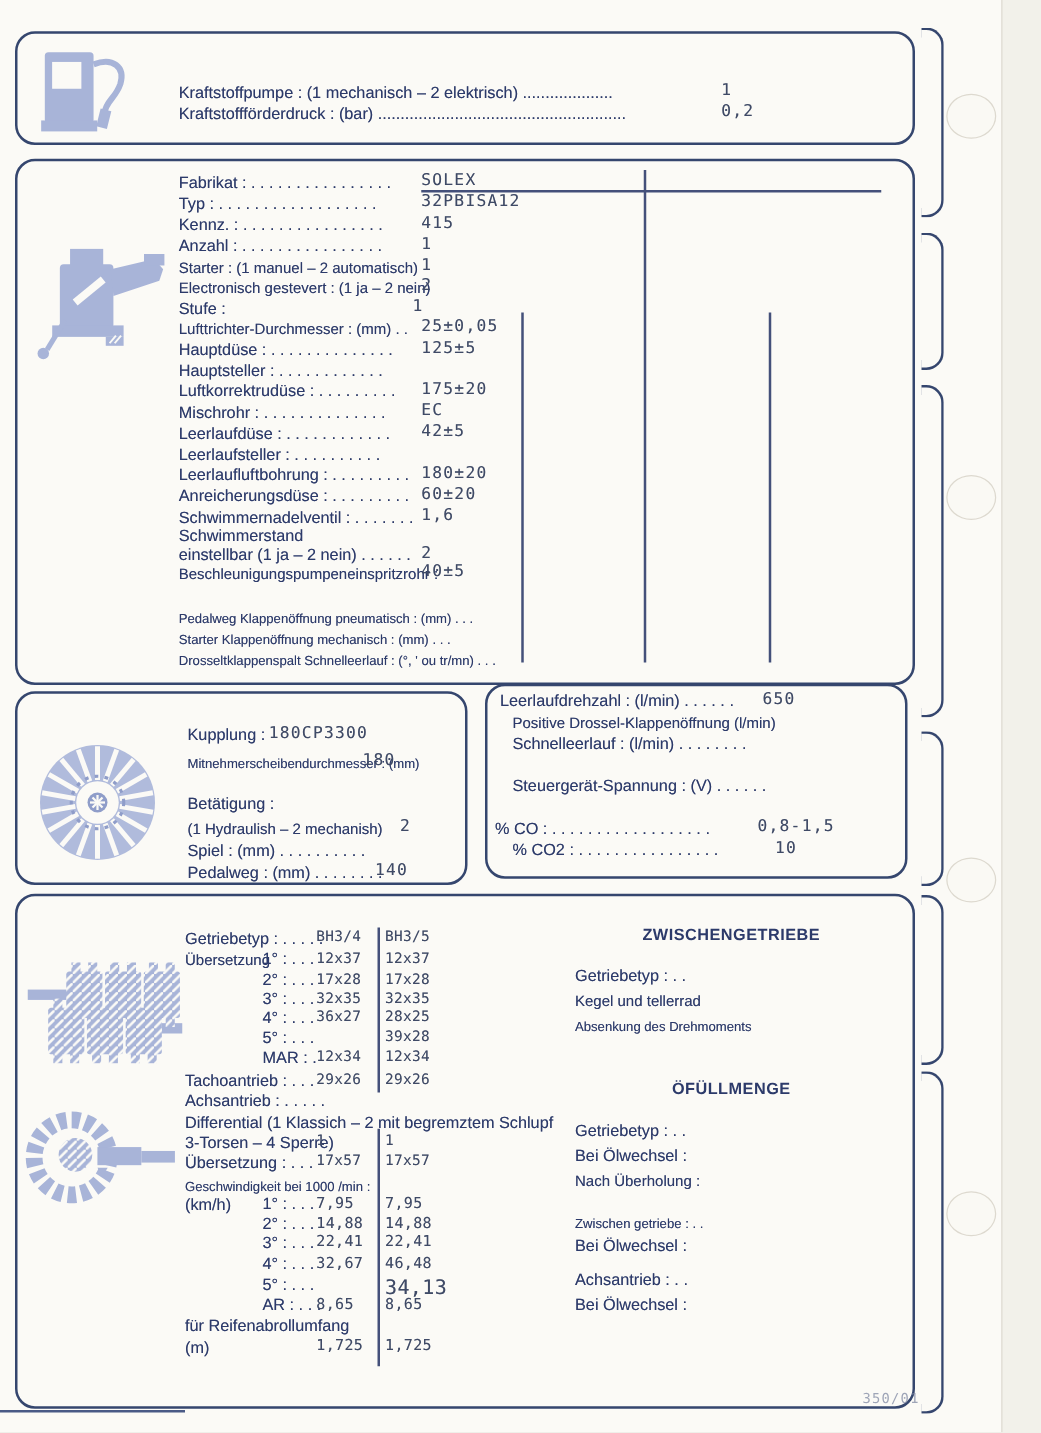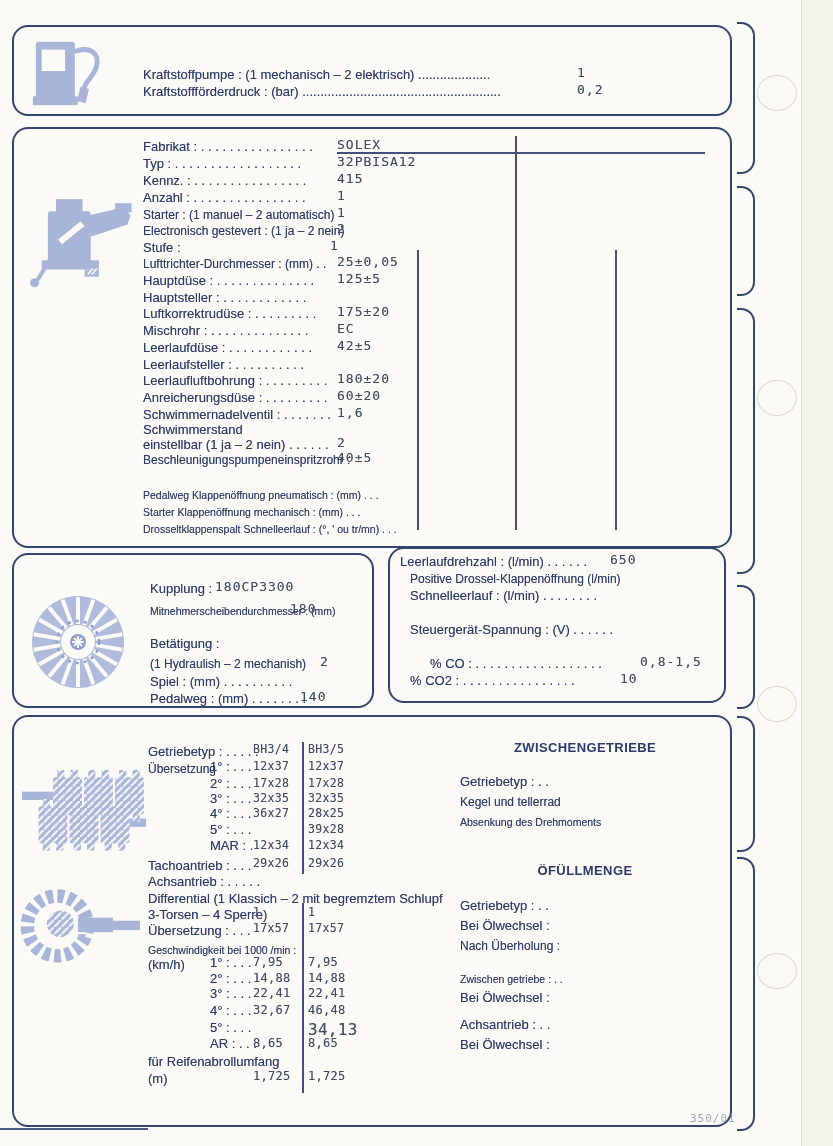--- a/index.html
+++ b/index.html
@@ -144,21 +144,21 @@
   <div class="row" style="left:150px;top:634px"><span class="lab">Betätigung :</span></div>
   <div class="row" style="left:150px;top:654px"><span class="lab md">(1 Hydraulish  –  2 mechanish)</span><span class="val" style="left:170px">2</span></div>
   <div class="row" style="left:150px;top:672px"><span class="lab">Spiel : (mm)    . . . . . . . . . .</span></div>
   <div class="row" style="left:150px;top:689px"><span class="lab">Pedalweg : (mm) . . . . . . . .</span><span class="val" style="left:150px">140</span></div>
 
   <div class="panel" style="left:388px;top:547px;width:334px;height:152px"></div>
   <div class="row" style="left:400px;top:552px"><span class="lab">Leerlaufdrehzahl : (l/min)   . . . . . .</span><span class="val" style="left:210px">650</span></div>
   <div class="row" style="left:410px;top:569px"><span class="lab md">Positive Drossel-Klappenöffnung (l/min)</span></div>
   <div class="row" style="left:410px;top:586px"><span class="lab">Schnelleerlauf : (l/min)   . . . . . . . .</span></div>
   <div class="row" style="left:410px;top:620px"><span class="lab">Steuergerät-Spannung : (V)  . . . . . .</span></div>
-  <div class="row" style="left:430px;top:654px"><span class="lab">% CO : . . . . . . . . . . . . . . . . . .</span><span class="val" style="left:210px">0,8-1,5</span></div>
+  <div class="row" style="left:396px;top:654px"><span class="lab">% CO : . . . . . . . . . . . . . . . . . .</span><span class="val" style="left:210px">0,8-1,5</span></div>
   <div class="row" style="left:410px;top:671px"><span class="lab">% CO2 :   . . . . . . . . . . . . . . . .</span><span class="val" style="left:210px">10</span></div>
 
   <div class="panel" style="left:12px;top:715px;width:716px;height:408px"></div>
   <div class="vline" style="left:302px;top:742px;height:132px"></div>
   <div class="vline" style="left:302px;top:903px;height:190px"></div>
 
   <svg class="icon" style="left:22px;top:750px" width="124" height="104" viewBox="0 0 120 100">
     <defs>
       <pattern id="hatchG" patternUnits="userSpaceOnUse" width="7" height="7">
         <rect width="7" height="7" fill="#a8b4d8"></rect>

